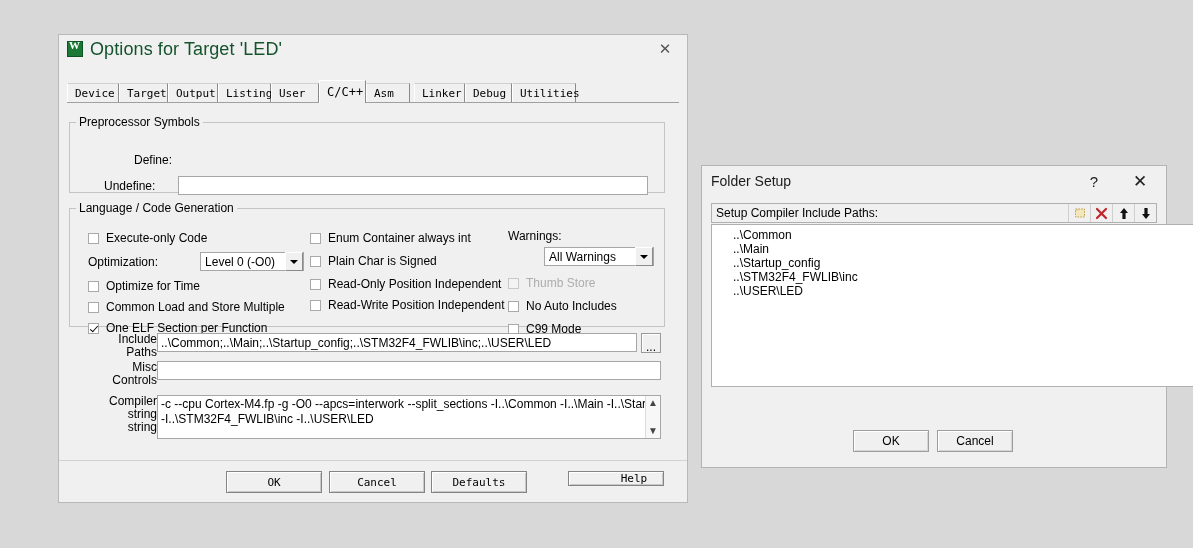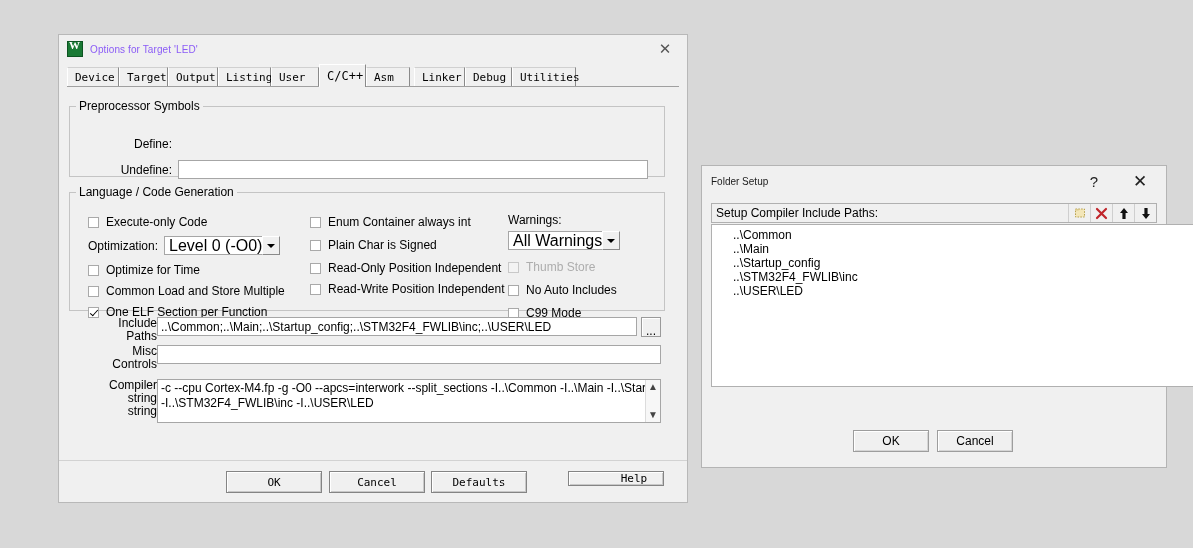--- a/index.html
+++ b/index.html
@@ -24,31 +24,31 @@
   }
   .keil-icon {
     width: 14px; height: 14px; margin-left: 8px; margin-right: 7px;
     background: #1a7a35; border: 1px solid #0d5422; position: relative; flex: none;
   }
   .keil-icon::after {
     content: "W"; position: absolute; left: 1px; top: -3px;
     font-size: 11px; color: #fff; font-family: "Liberation Serif", serif; font-weight: bold;
   }
   .opt-title {
-    font-size: 10px; color: #8b5cf6; letter-spacing: .1px;
+    font-size: 18px; color: #14532d; letter-spacing: .1px;
   }
   .opt-close {
     position: absolute; right: 0; top: 0; width: 44px; height: 28px;
     display: flex; align-items: center; justify-content: center;
     font-size: 15px; color: #555;
   }
 
   
   .tabstrip {
-    position: relative; height: 22px; margin: 2px 8px 0 8px;
+    position: relative; height: 22px; margin: 18px 8px 0 8px;
     font-family: "DejaVu Sans Mono", monospace;
   }
   .tabstrip::after {
     content: ""; position: absolute; left: 0; right: 0; bottom: 0;
     border-bottom: 1px solid #a0a0a0;
   }
   .tab {
     position: absolute; bottom: 0; height: 20px; line-height: 20px;
     font-size: 11px; color: #000; padding: 0 7px;
     background: #f0f0f0;
@@ -94,21 +94,21 @@
     transform: rotate(42deg);
   }
   .cb .cbl { font-size: 12px; color: #000; white-space: nowrap; }
   .cb.dis .box { border-color: #c8c8c8; background: #f3f3f3; }
   .cb.dis .cbl { color: #adadad; }
 
   
   .combo {
     border: 1px solid #a6a6a6; background: #fff; height: 19px;
     display: flex; align-items: center; box-sizing: border-box;
-    font-size: 16px; color: #000; position: relative;
+    font-size: 12px; color: #000; position: relative; margin-left: 36px;
   }
   .combo .cv { padding-left: 4px; flex: 1; white-space: nowrap; }
   .combo .cbtn {
     width: 16px; height: 17px; background: #f0f0f0;
     border: 1px solid #fff; border-right-color:#8a8a8a; border-bottom-color:#8a8a8a;
     display: flex; align-items: center; justify-content: center; flex: none; margin-right: 0px;
   }
   .caret-down {
     width: 0; height: 0; border-left: 4px solid transparent; border-right: 4px solid transparent;
     border-top: 4px solid #000;
@@ -151,21 +151,21 @@
 
   
   .fs-win {
     position: absolute; left: 701px; top: 165px; width: 464px; height: 301px;
     background: #f0f0f0; border: 1px solid #b4b4b4;
   }
   .fs-title {
     height: 30px; display: flex; align-items: center; position: relative;
     padding-left: 9px; box-sizing: border-box;
   }
-  .fs-title .t { font-size: 10px; color: #1b1b1b; }
+  .fs-title .t { font-size: 14px; color: #1b1b1b; }
   .fs-help, .fs-close {
     position: absolute; top: 0; height: 30px; width: 40px;
     display: flex; align-items: center; justify-content: center; color: #222;
   }
   .fs-help { right: 52px; font-size: 15px; }
   .fs-close { right: 6px; font-size: 17px; }
 
   .fs-bar {
     position: absolute; left: 9px; top: 37px; width: 446px; height: 20px;
     background: #f0f0f0; border: 1px solid #b0b0b0;
@@ -215,21 +215,21 @@
       <div class="tab" style="left:347px;width:51px;">Linker</div>
       <div class="tab" style="left:398px;width:47px;">Debug</div>
       <div class="tab" style="left:445px;width:64px;">Utilities</div>
     </div>
 
     <div class="opt-body">
 
       <fieldset class="grp" style="left:0px;top:6px;width:594px;height:76px;">
         <legend>Preprocessor Symbols</legend>
         <div class="lbl" style="position:absolute;left:34px;top:24px;width:68px;text-align:right;">Define:</div>
-        <div class="lbl" style="position:absolute;left:34px;top:50px;width:68px;text-align:right;">Undefine:</div>
+        <div class="lbl" style="position:absolute;left:34px;top:50px;width:68px;">Undefine:</div>
         <div class="txt" style="position:absolute;left:108px;top:47px;width:470px;"></div>
       </fieldset>
 
       <fieldset class="grp" style="left:0px;top:92px;width:594px;height:124px;">
         <legend>Language / Code Generation</legend>
 
         <div style="position:absolute;left:18px;top:16px;width:230px;">
           <div class="cb">
             <div class="box"></div>
             <div class="cbl">Execute-only Code</div>

